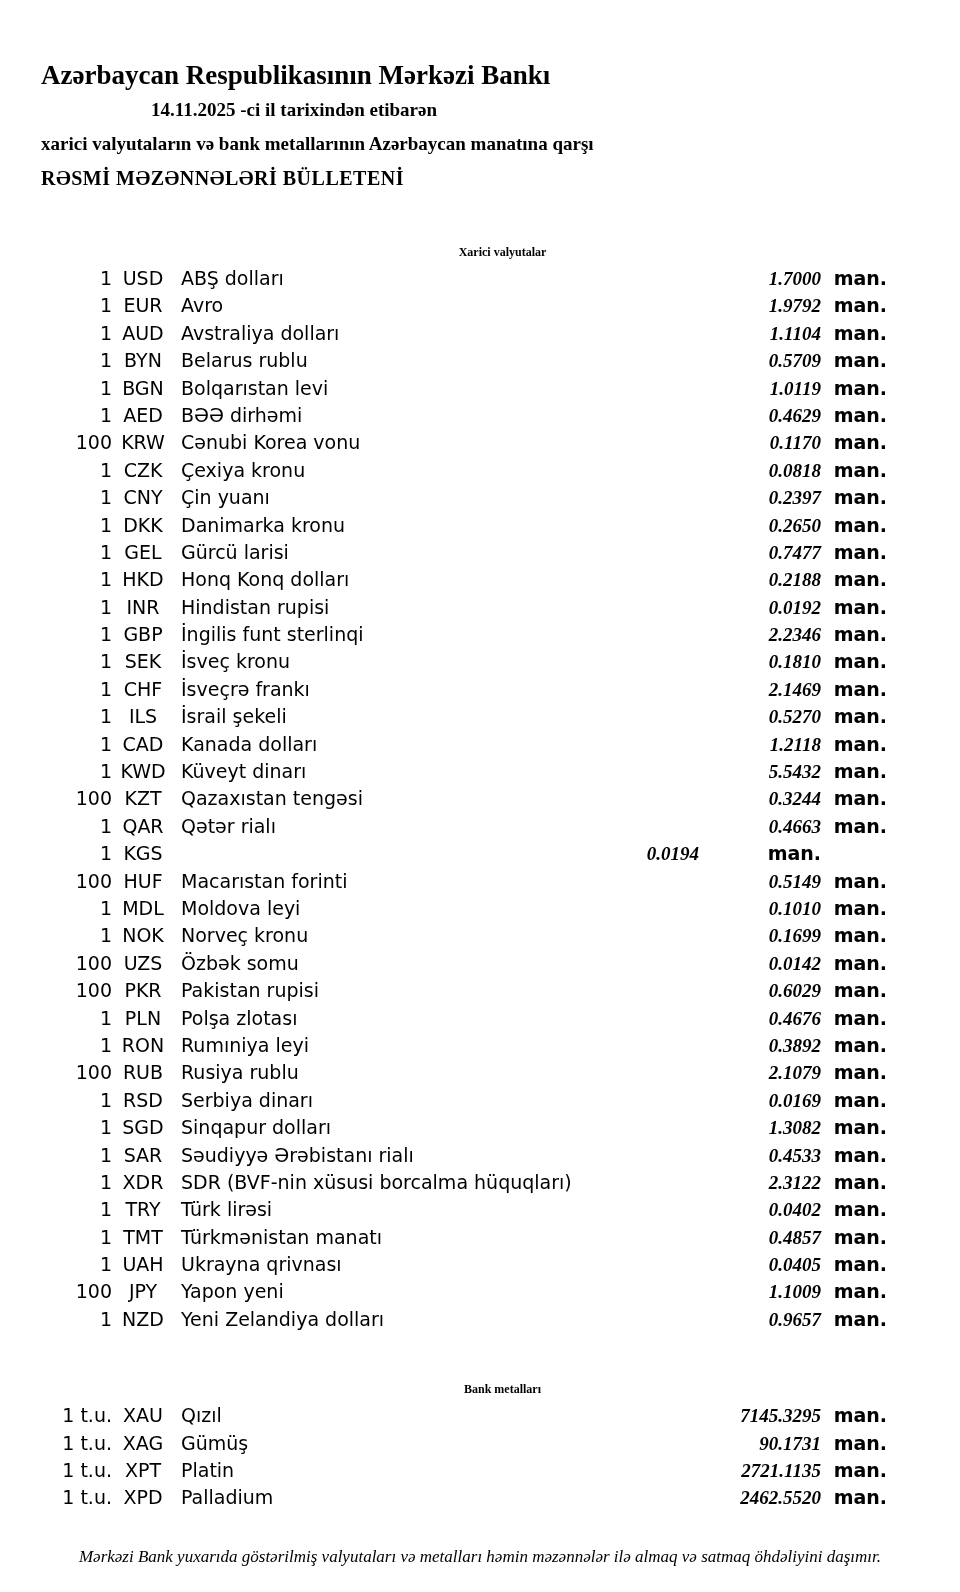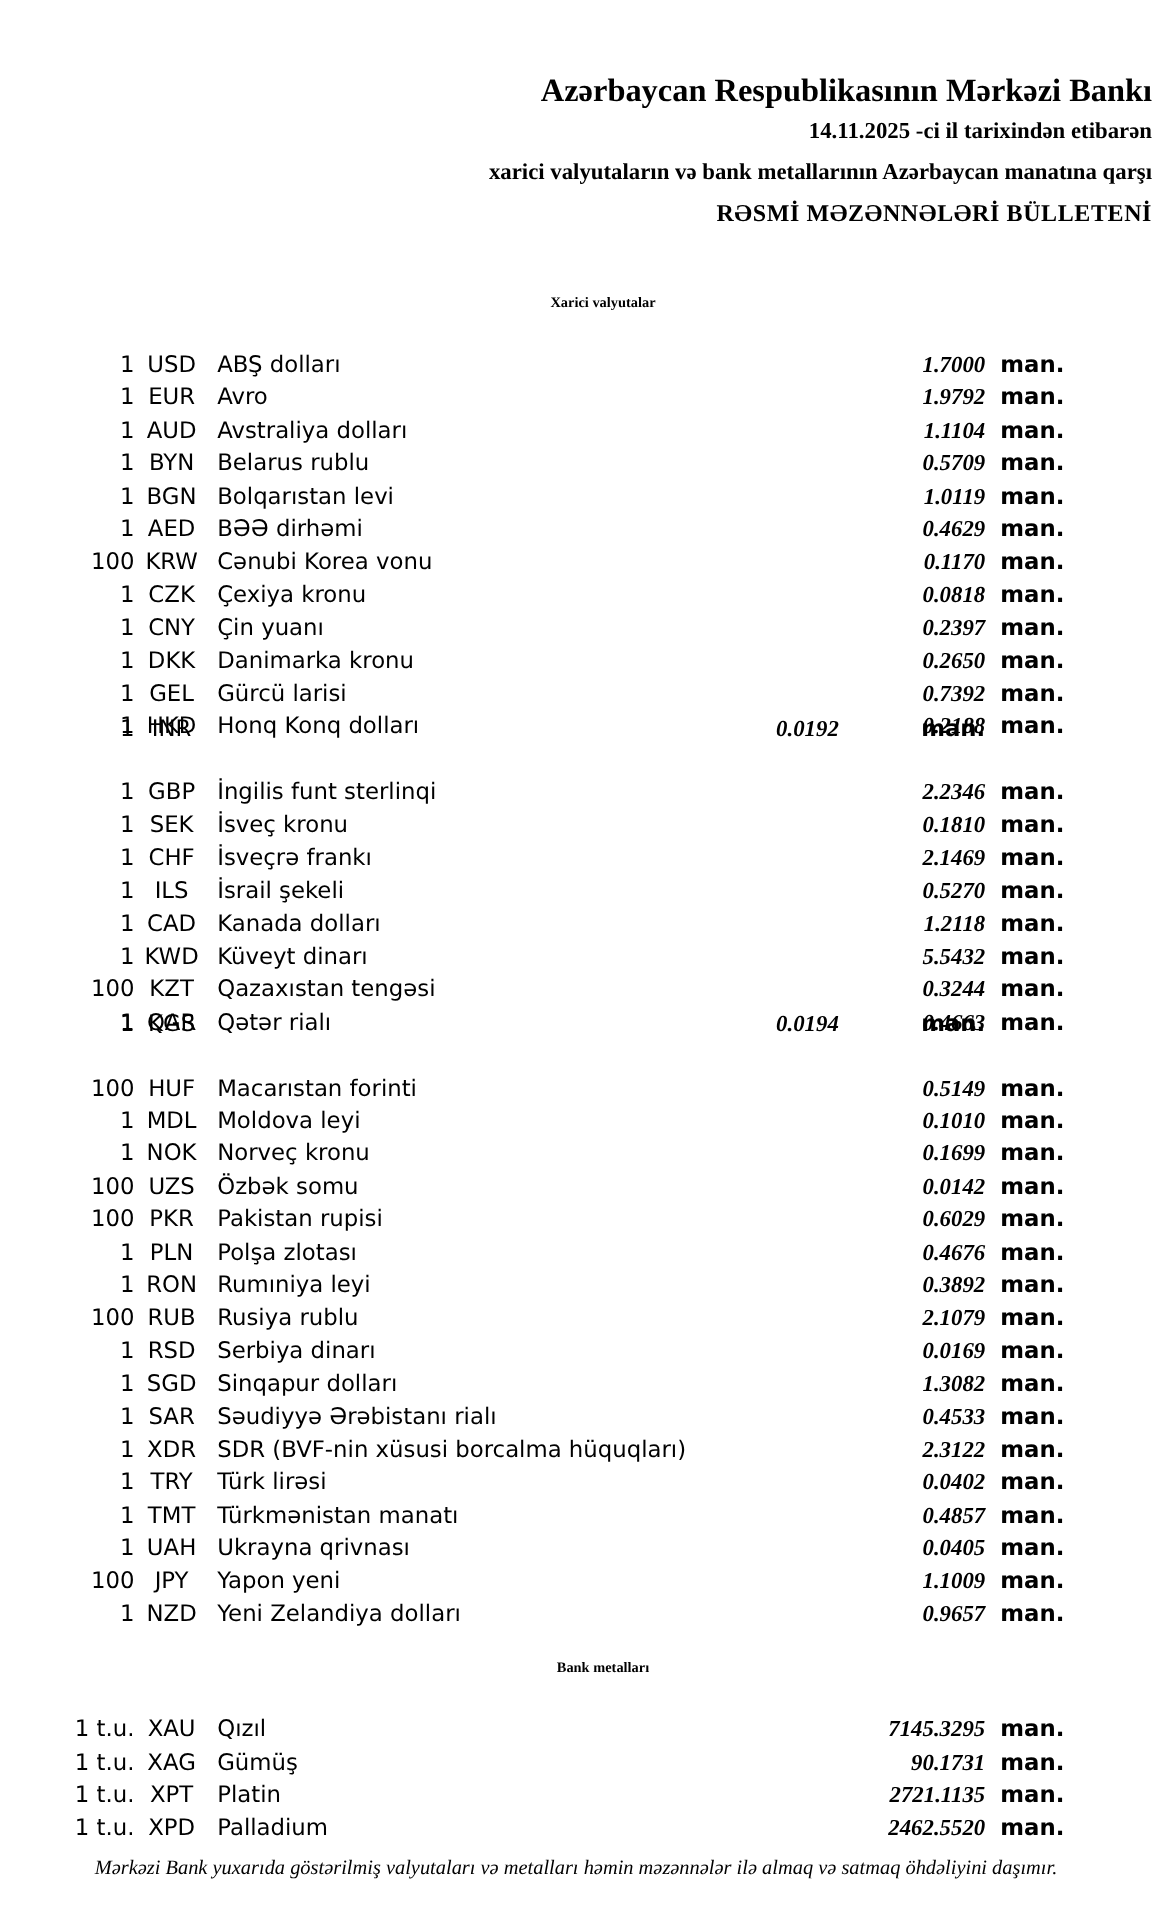--- a/index.html
+++ b/index.html
@@ -6,22 +6,22 @@
   html, body { background: #ffffff; }
   body {
     width: 960px;
     height: 1592px;
     color: #000000;
     font-family: "DejaVu Sans", sans-serif;
     overflow: hidden;
   }
   .header {
     padding-top: 57px;
-    padding-left: 64px;
-    text-align: right;
+    padding-left: 41px;
+    text-align: left;
     font-family: "Liberation Serif", serif;
     font-weight: bold;
   }
   .title {
     font-size: 27px;
     line-height: 36px;
   }
   .date-line {
     font-size: 19px;
     line-height: 34px;
@@ -52,21 +52,21 @@
   .row {
     display: grid;
     grid-template-columns: 112px 62px 1fr 122px 66px;
     align-items: baseline;
     height: 27.4px;
     line-height: 27.4px;
     font-size: 19px;
   }
   .qty  { text-align: right; white-space: nowrap; }
   .code { text-align: center; white-space: nowrap; }
-  .name { text-align: left; padding-left: 7px; white-space: nowrap; margin-top: 26px; }
+  .name { text-align: left; padding-left: 7px; white-space: nowrap; }
   .rate {
     text-align: right;
     font-family: "Liberation Serif", serif;
     font-weight: bold;
     font-style: italic;
     white-space: nowrap;
   }
   .man  { text-align: right; white-space: nowrap; font-weight: bold; }
   .footer-note {
     margin-top: 34px;
@@ -158,33 +158,34 @@
     <span class="qty">1</span>
     <span class="code">DKK</span>
     <span class="name">Danimarka kronu</span>
     <span class="rate">0.2650</span>
     <span class="man">man.</span>
   </div>
       <div class="row">
     <span class="qty">1</span>
     <span class="code">GEL</span>
     <span class="name">Gürcü larisi</span>
-    <span class="rate">0.7392</span>
+    <span class="rate">0.7477</span>
     <span class="man">man.</span>
   </div>
       <div class="row">
     <span class="qty">1</span>
     <span class="code">HKD</span>
     <span class="name">Honq Konq dolları</span>
     <span class="rate">0.2188</span>
     <span class="man">man.</span>
   </div>
       <div class="row">
     <span class="qty">1</span>
     <span class="code">INR</span>
+    <span class="name">Hindistan rupisi</span>
     <span class="rate">0.0192</span>
     <span class="man">man.</span>
   </div>
       <div class="row">
     <span class="qty">1</span>
     <span class="code">GBP</span>
     <span class="name">İngilis funt sterlinqi</span>
     <span class="rate">2.2346</span>
     <span class="man">man.</span>
   </div>

